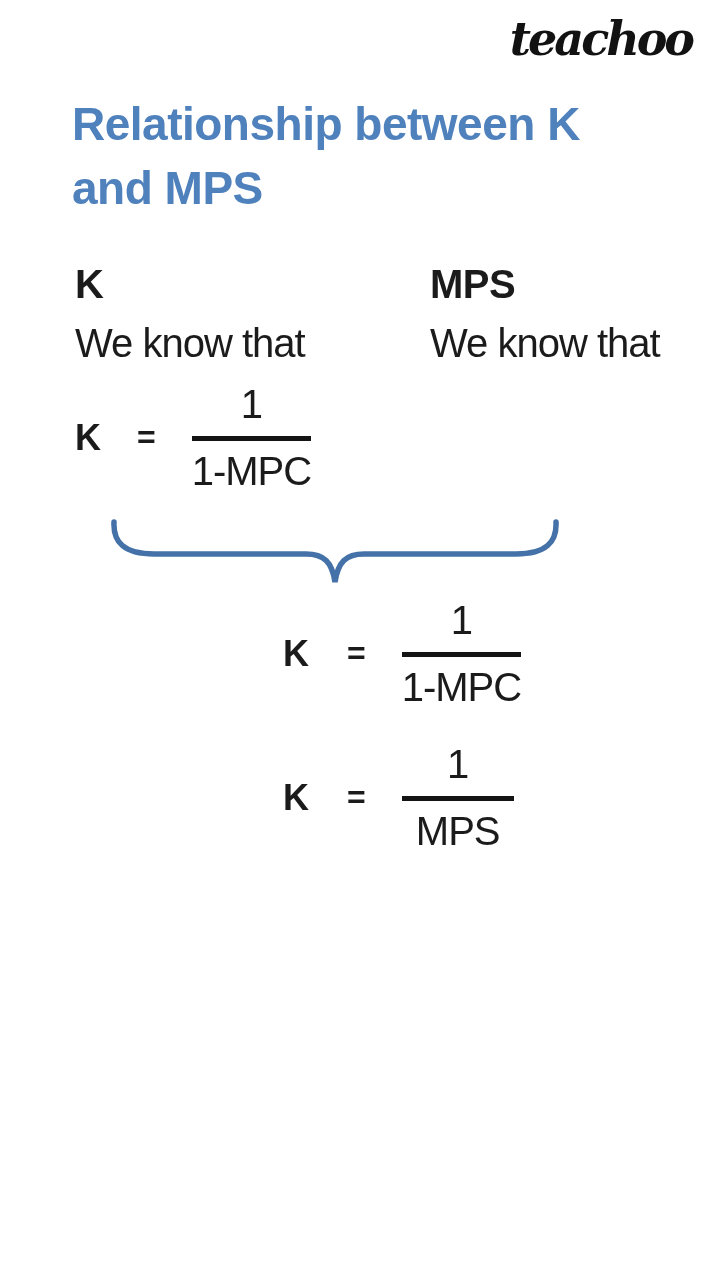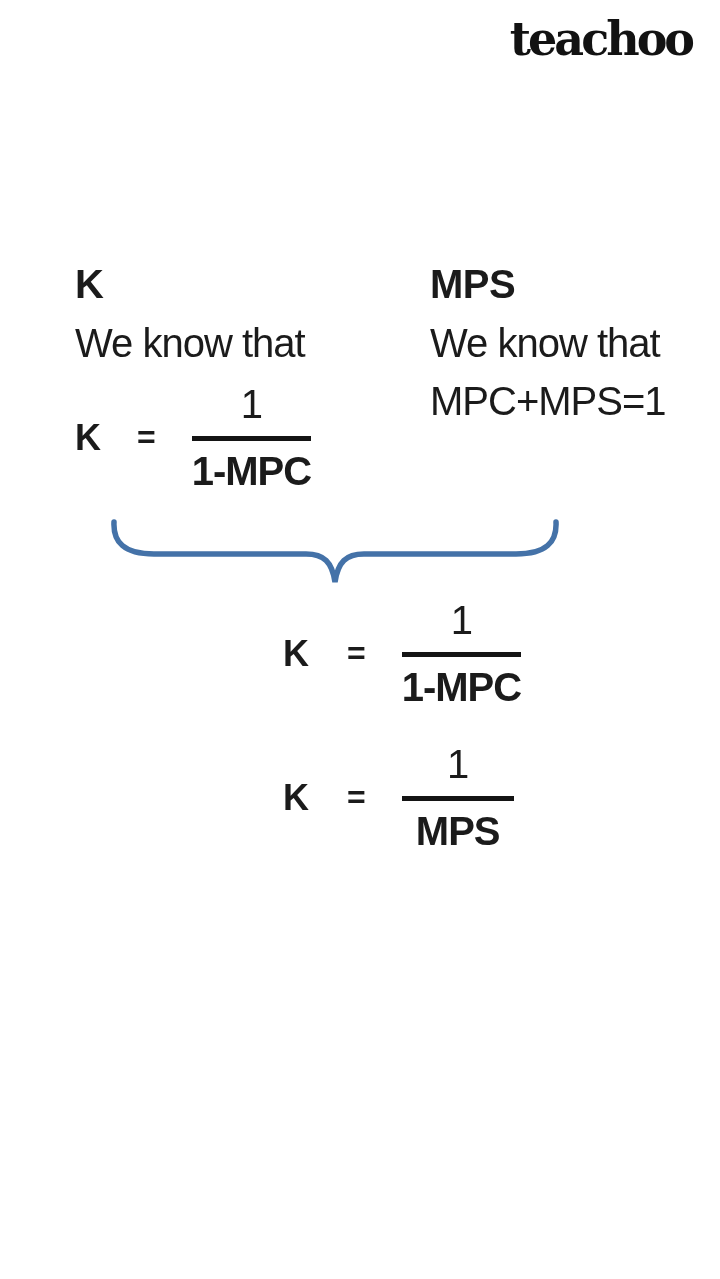--- a/index.html
+++ b/index.html
@@ -11,20 +11,21 @@
     background: #ffffff;
     overflow: hidden;
     font-family: "Liberation Sans", sans-serif;
     color: #1b1b1b;
   }
   .logo {
     position: absolute;
     top: 12px;
     right: 28px;
     font-family: "DejaVu Serif", serif;
+    font-style: italic;
     font-weight: 700;
     font-size: 46px;
     letter-spacing: -3px;
     color: #121212;
   }
   .heading {
     position: absolute;
     left: 72px;
     top: 92px;
     width: 565px;
@@ -87,62 +88,61 @@
     width: 100%;
     height: 5px;
     background: #141414;
   }
   .denominator {
     font-size: 40px;
     line-height: 44px;
     padding-top: 8px;
     letter-spacing: -1px;
     white-space: nowrap;
-    font-weight: bold;
   }
   .underbrace {
     position: absolute;
     left: 100px;
     top: 512px;
     width: 470px;
     height: 80px;
   }
   .result-formula { position: absolute; }
   .result-1 { left: 283px; top: 598px; }
   .result-2 { left: 283px; top: 742px; }
   .result-formula .formula-eq { margin-left: 2px; }
 </style>
 </head>
 <body>
 
 <div class="page">
 
   <div class="logo">teachoo</div>
 
+  <div class="heading">Relationship between K and MPS</div>
 
   <div class="columns">
 
     <div class="col-left">
       <div class="col-title">K</div>
       <div class="col-line">We know that</div>
       <div class="formula-row">
         <span class="formula-lhs">K</span>
         <span class="formula-eq">=</span>
         <span class="fraction">
           <span class="numerator">1</span>
           <span class="frac-line"></span>
           <span class="denominator">1-MPC</span>
         </span>
       </div>
     </div>
 
     <div class="col-right">
       <div class="col-title">MPS</div>
       <div class="col-line">We know that</div>
-      <div class="col-line">MPC+MPS=1</div>
     </div>
 
   </div>
 
   <svg class="underbrace" viewBox="0 0 470 80" fill="none" xmlns="http://www.w3.org/2000/svg">
     <path d="M 14 10 C 13 30, 24 42, 54 42 L 206 42 C 224 42, 232 50, 235 70
              C 238 50, 246 42, 264 42 L 416 42 C 446 42, 457 30, 456 10" stroke="#4472a8" stroke-width="5.5" stroke-linecap="round" fill="none"></path>
   </svg>
 
   <div class="formula-row result-formula result-1">

